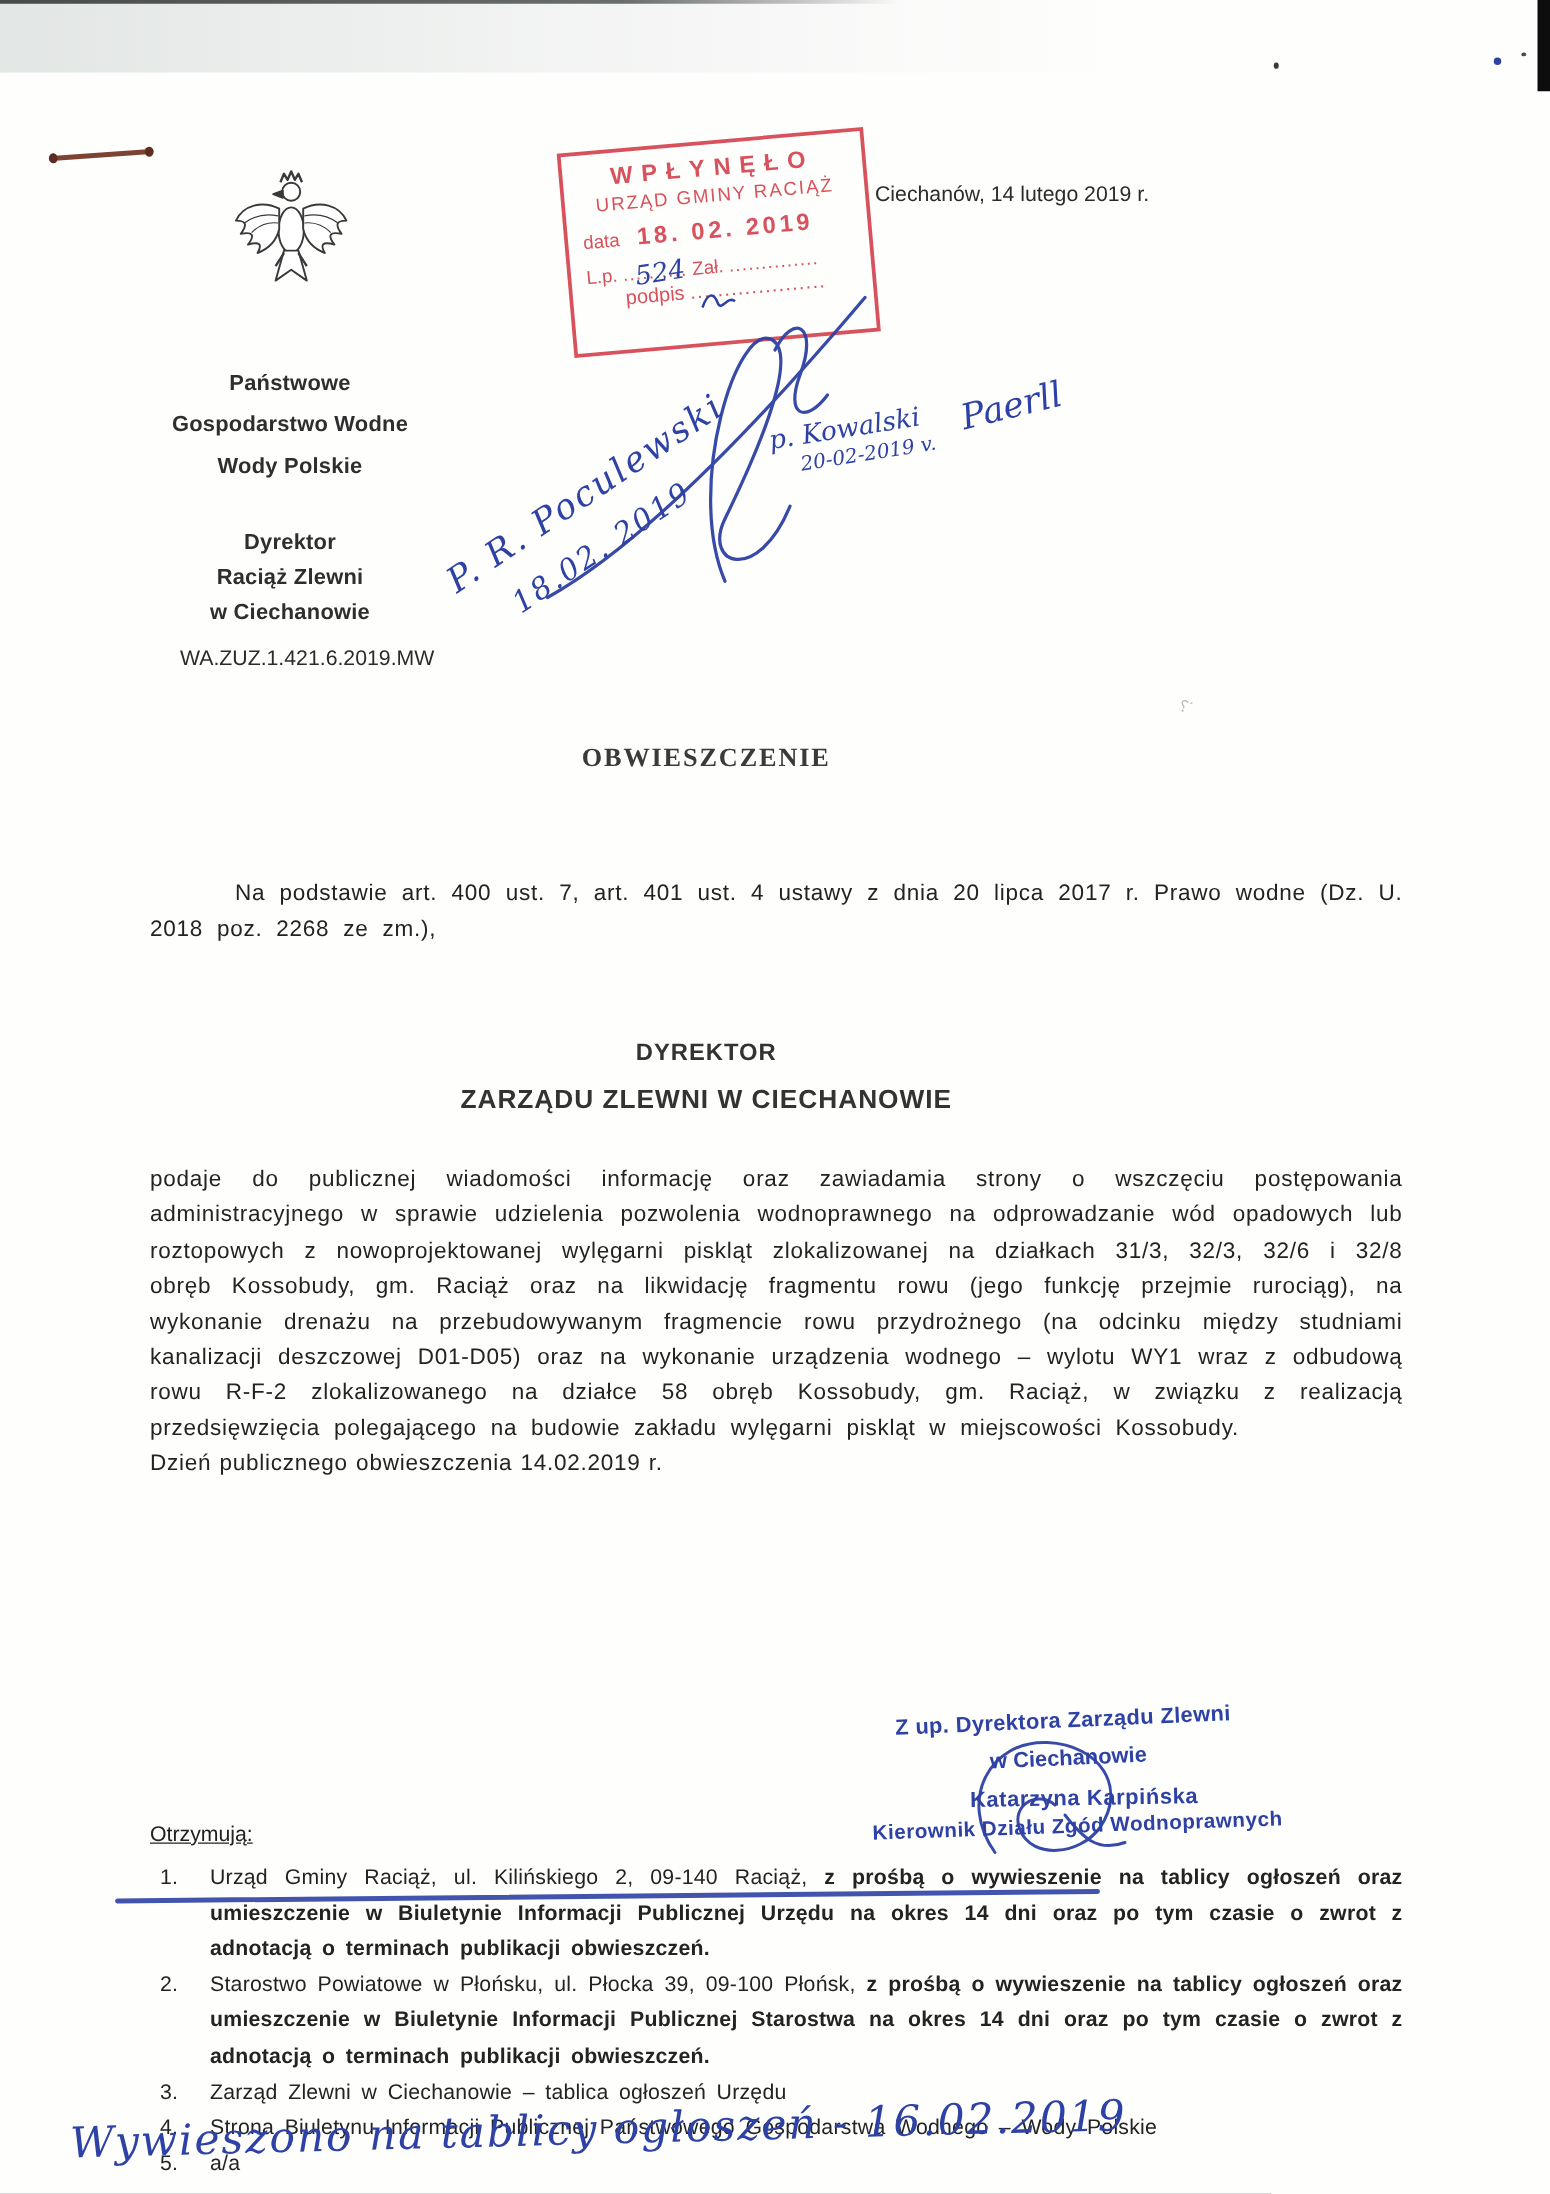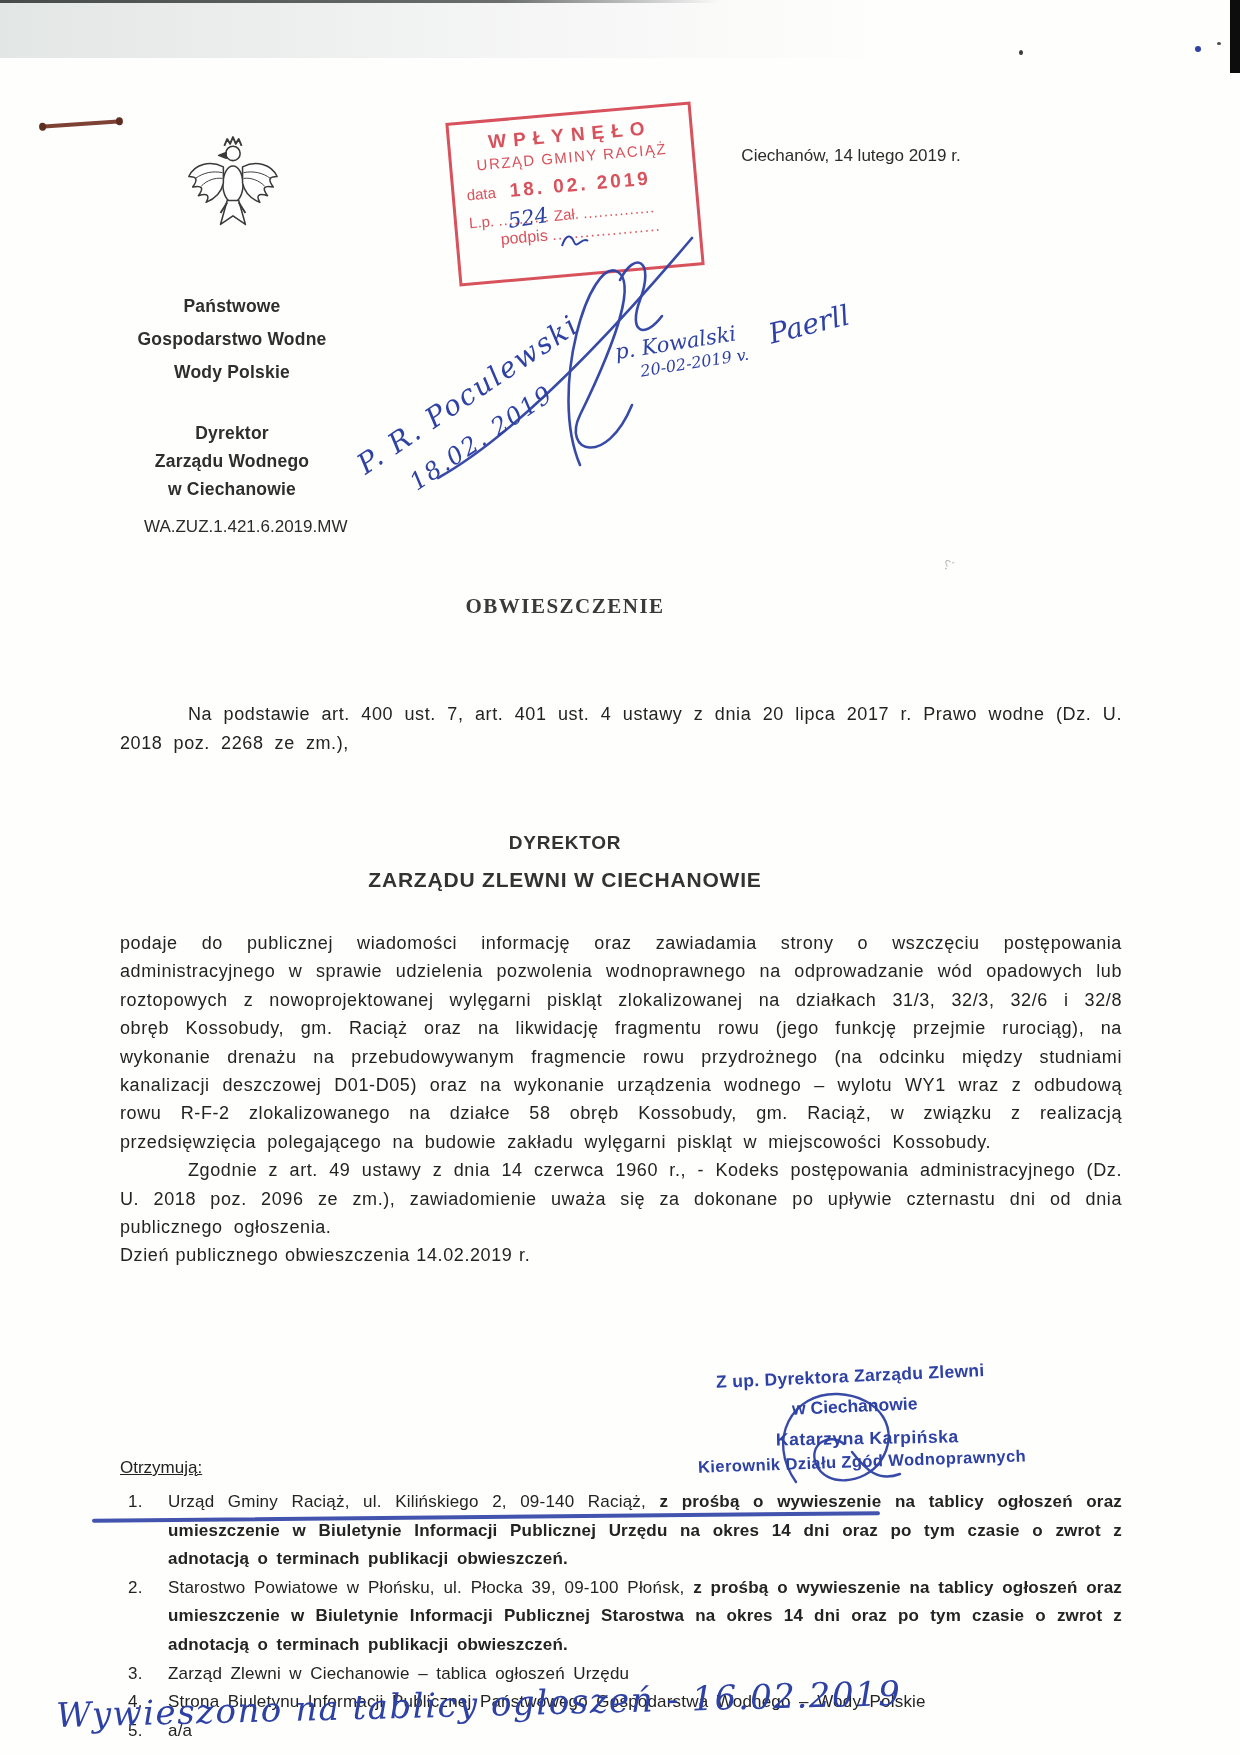--- a/index.html
+++ b/index.html
@@ -16,21 +16,21 @@
     border-radius:2px;transform:rotate(-4deg);}
   .staple:before,.staple:after{content:"";position:absolute;top:-2px;width:7px;height:8px;background:#5e2d22;border-radius:50%;}
   .staple:before{left:-3px}.staple:after{right:-3px}
   
   .emblem{position:absolute;left:184px;top:134px;}
   .letterhead{position:absolute;left:82px;top:290px;width:300px;text-align:center;
     font-weight:bold;font-size:17.5px;color:#2e2e2e;letter-spacing:.2px;}
   .lh-line{line-height:33px;}
   .lh-role{margin-top:30px;}
   .lh-role .lh-line{line-height:28px;}
-  .dateline{position:absolute;left:700px;top:146px;width:302px;text-align:center;font-size:17px;color:#2b2b2b;}
+  .dateline{position:absolute;left:700px;top:146px;width:302px;text-align:left;font-size:17px;color:#2b2b2b;}
   
   .stamp{position:absolute;left:452px;top:112px;width:240px;height:158px;border:3.5px solid #d54550;
     transform:rotate(-5deg);color:#d54550;opacity:.93;}
   .stamp-l1{margin-top:9px;text-align:center;font-weight:bold;font-size:19px;letter-spacing:7px;}
   .stamp-l2{text-align:center;font-size:15px;letter-spacing:1.5px;margin-top:2px;}
   .stamp-row{padding-left:12px;font-size:15px;margin-top:9px;}
   .stamp-date{font-weight:bold;font-size:19px;letter-spacing:3px;margin-left:14px;}
   .stamp-podpis{padding-left:42px;margin-top:2px;}
   .stamp-dots{letter-spacing:1px;}
   
@@ -103,21 +103,21 @@
       </g>
     </svg>
   </div>
 
   <div class="letterhead">
     <div class="lh-line">Państwowe</div>
     <div class="lh-line">Gospodarstwo Wodne</div>
     <div class="lh-line">Wody Polskie</div>
     <div class="lh-role">
       <div class="lh-line">Dyrektor</div>
-      <div class="lh-line">Zarządu Wodnego</div>
+      <div class="lh-line">Raciąż Zlewni</div>
       <div class="lh-line">w Ciechanowie</div>
     </div>
   </div>
 
   <div class="dateline">Ciechanów, 14 lutego 2019 r.</div>
 
   <div class="stamp">
     <div class="stamp-l1">WPŁYNĘŁO</div>
     <div class="stamp-l2">URZĄD GMINY RACIĄŻ</div>
     <div class="stamp-row">
@@ -159,21 +159,20 @@
   <div class="doc-title">OBWIESZCZENIE</div>
   <div class="ghostmark">⸮ˊ</div>
 
   <div class="intro">Na podstawie art. 400 ust. 7, art. 401 ust. 4 ustawy z dnia 20 lipca 2017 r. Prawo wodne (Dz. U. 2018 poz. 2268 ze zm.),</div>
 
   <div class="h-dyrektor">DYREKTOR</div>
   <div class="h-zarzad">ZARZĄDU ZLEWNI W CIECHANOWIE</div>
 
   <div class="bodytext">
     <p>podaje do publicznej wiadomości informację oraz zawiadamia strony o wszczęciu postępowania administracyjnego w sprawie udzielenia pozwolenia wodnoprawnego na odprowadzanie wód opadowych lub roztopowych z nowoprojektowanej wylęgarni piskląt zlokalizowanej na działkach 31/3, 32/3, 32/6 i 32/8 obręb Kossobudy, gm. Raciąż oraz na likwidację fragmentu rowu (jego funkcję przejmie rurociąg), na wykonanie drenażu na przebudowywanym fragmencie rowu przydrożnego (na odcinku między studniami kanalizacji deszczowej D01-D05) oraz na wykonanie urządzenia wodnego – wylotu WY1 wraz z odbudową rowu R-F-2 zlokalizowanego na działce 58 obręb Kossobudy, gm. Raciąż, w związku z realizacją przedsięwzięcia polegającego na budowie zakładu wylęgarni piskląt w miejscowości Kossobudy.</p>
-    <p class="ind">Zgodnie z art. 49 ustawy z dnia 14 czerwca 1960 r., - Kodeks postępowania administracyjnego (Dz. U. 2018 poz. 2096 ze zm.), zawiadomienie uważa się za dokonane po upływie czternastu dni od dnia publicznego ogłoszenia.</p>
     <p class="dateann">Dzień publicznego obwieszczenia 14.02.2019 r.</p>
   </div>
 
   <div class="sig sig-l1">Z up. Dyrektora Zarządu Zlewni</div>
   <div class="sig sig-l2">w Ciechanowie</div>
   <svg class="flourish" style="left:762px;top:1382px;" width="160" height="118" viewBox="0 0 160 118">
     <g fill="none" stroke="#2e41a4" stroke-width="2.4" stroke-linecap="round" opacity=".95">
       <path d="M34 100 C 4 58 30 10 76 12 C 118 14 140 48 118 80 C 102 102 64 106 54 82 C 46 62 68 50 82 62"></path>
       <path d="M90 70 C 104 88 116 100 138 92"></path>
     </g>

